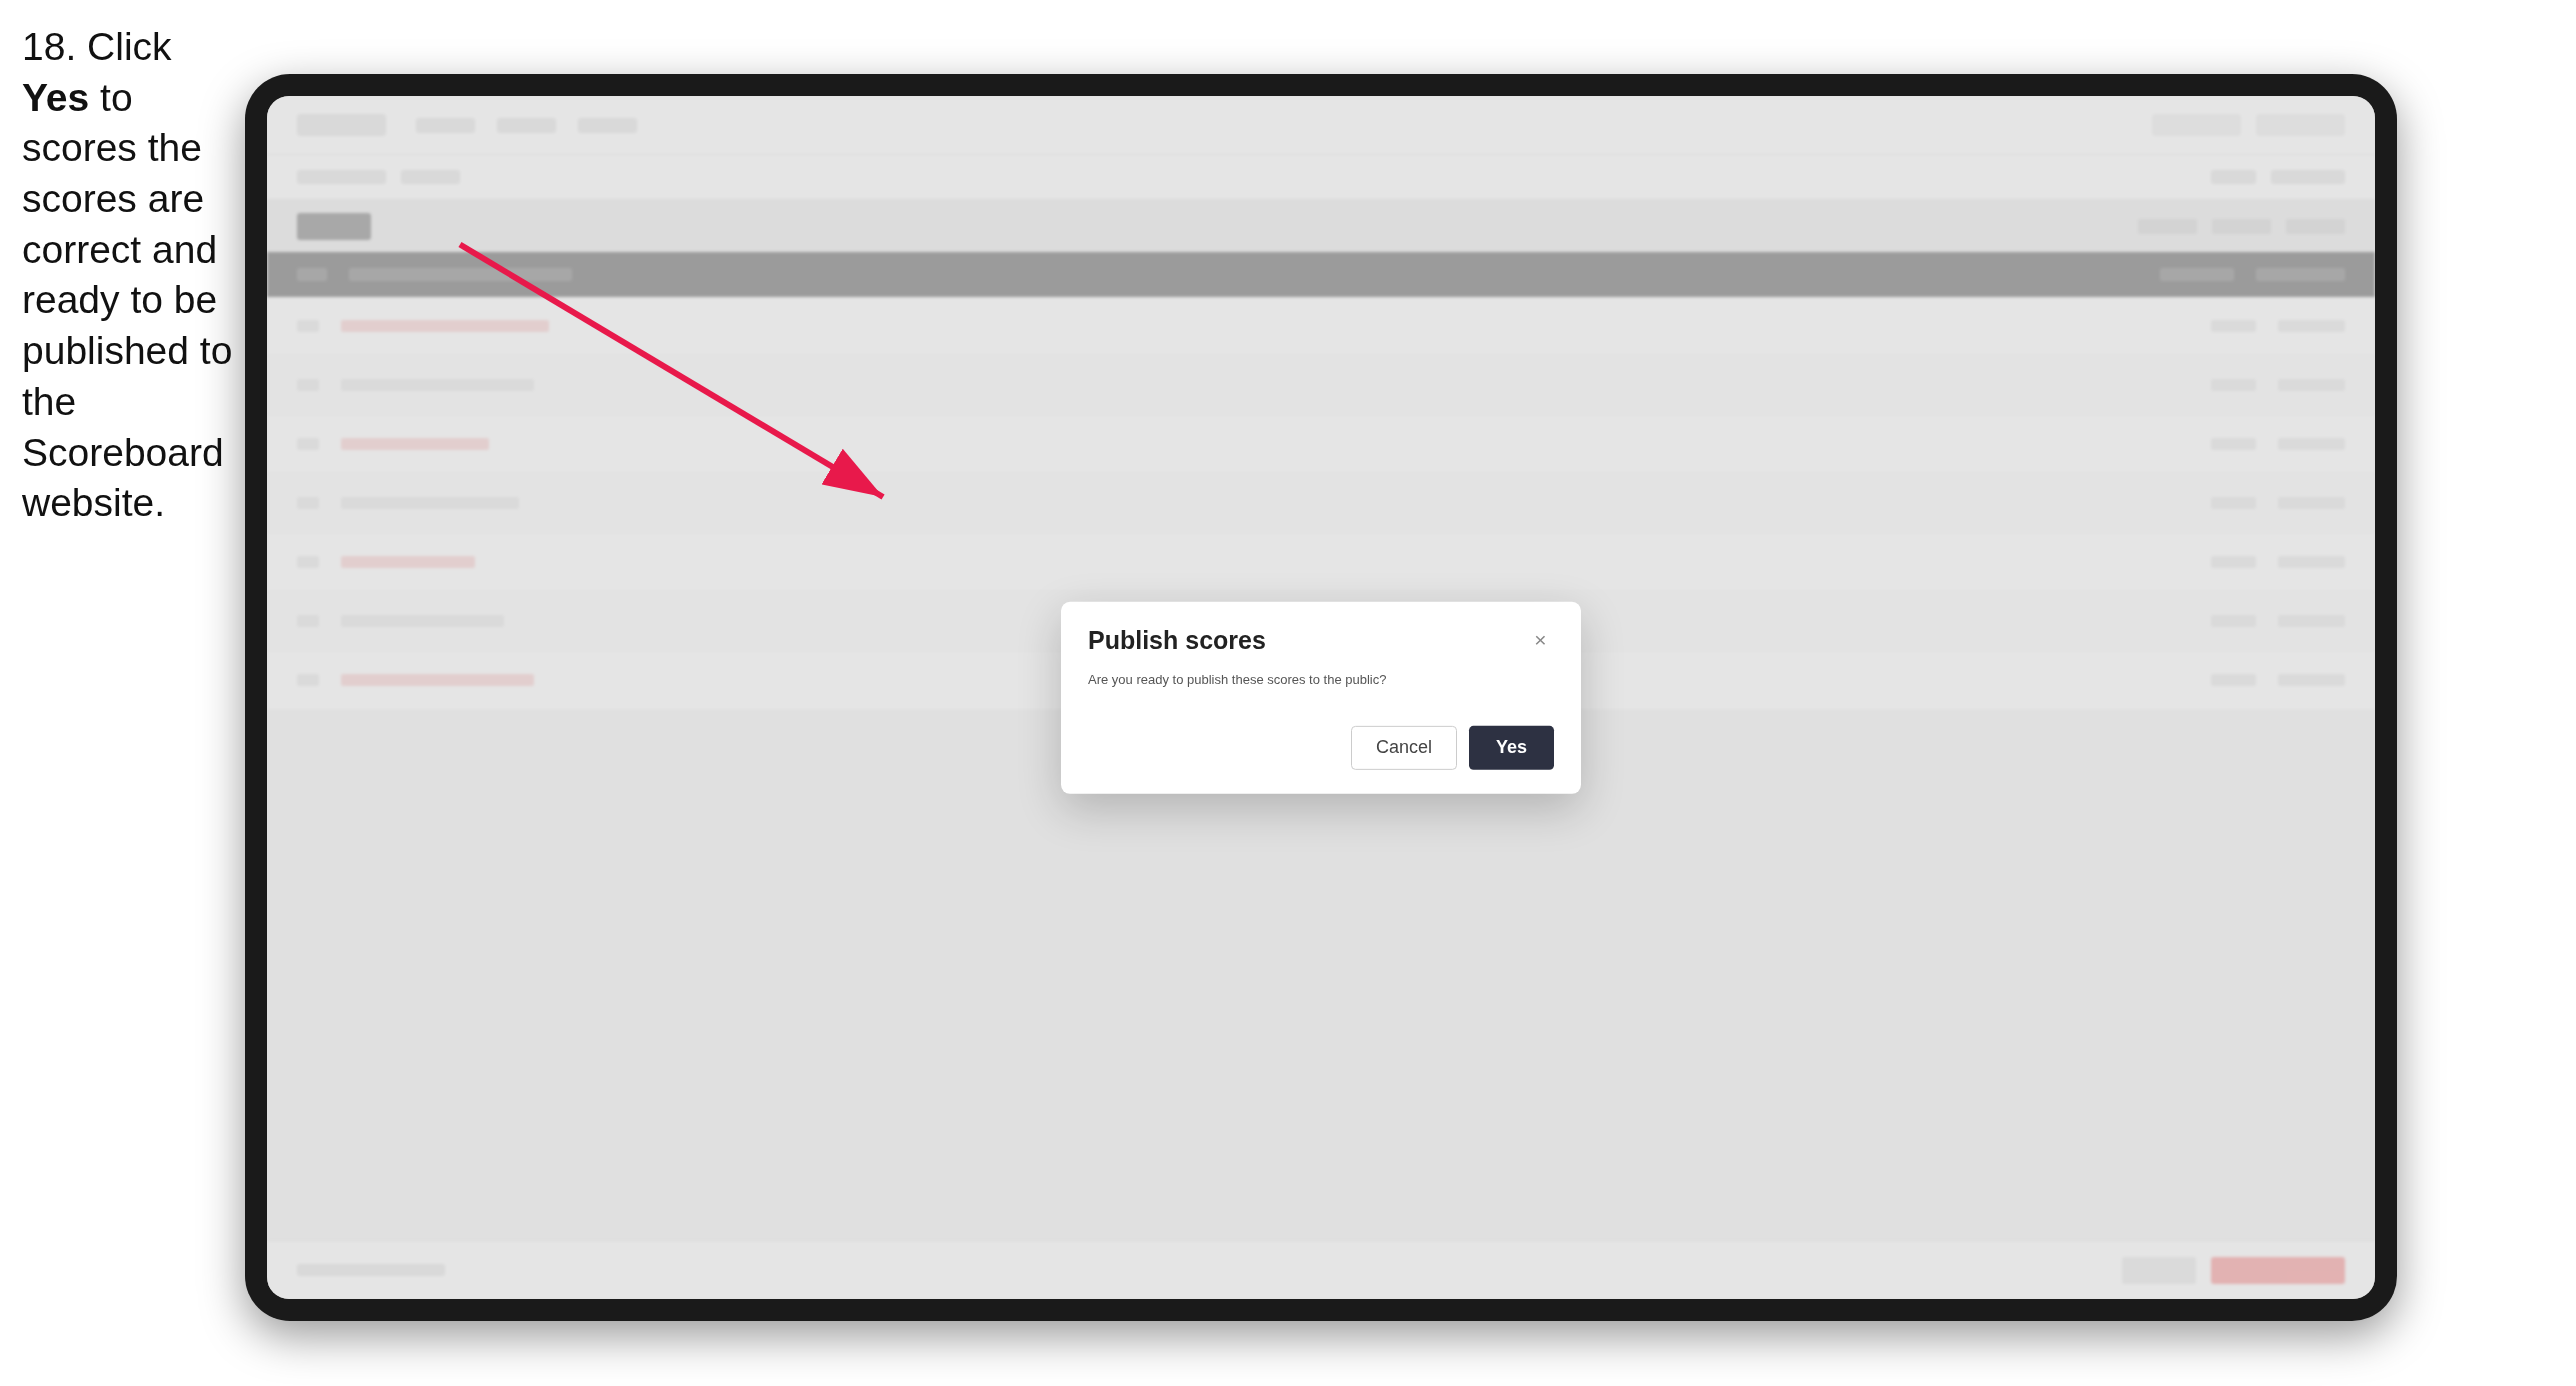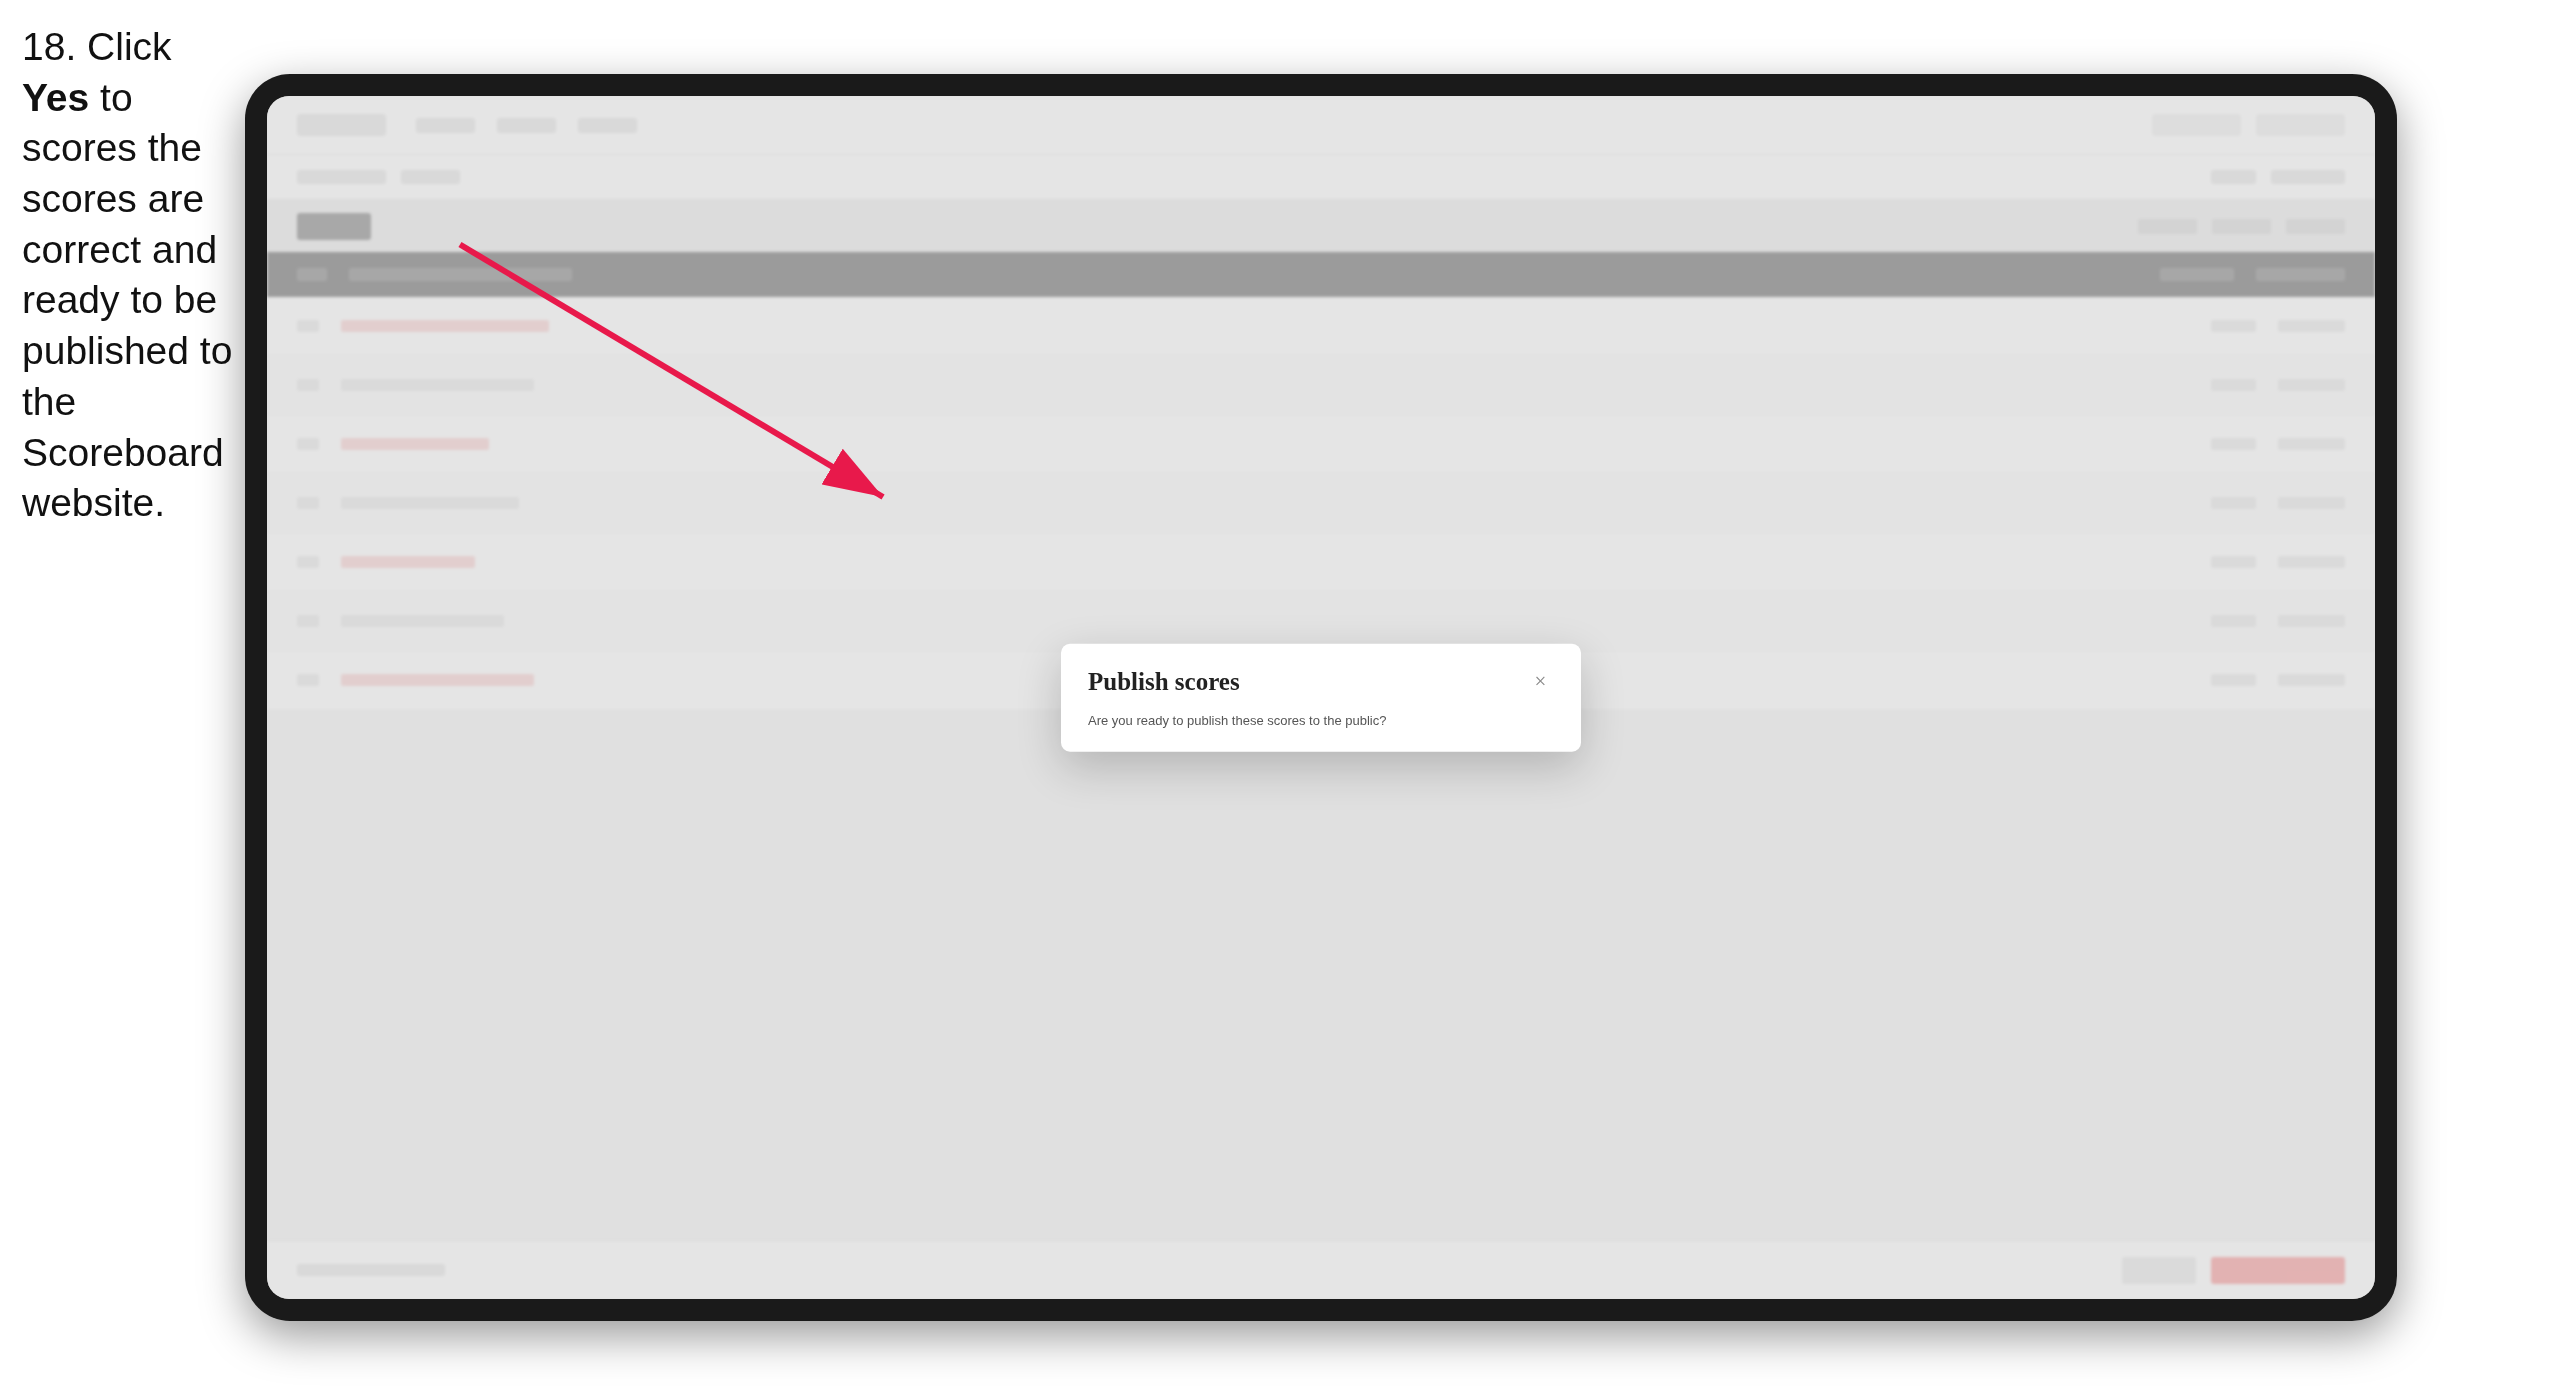--- a/index.html
+++ b/index.html
@@ -251,21 +251,20 @@
       z-index: 20;
       padding: 0;
       overflow: hidden;
     }
 
     .modal-header {
       display: flex;
       align-items: center;
       justify-content: space-between;
       padding: 24px 27px 15px 27px;
-      font-family: Liberation Serif, serif;
     }
 
     .modal-title {
       font-size: 25px;
       font-weight: 600;
       color: #222;
     }
 
     .modal-close {
       width: 27px;
@@ -432,20 +431,24 @@
     <div class="overlay"></div>
 
     <div class="modal">
       <div class="modal-header">
         <span class="modal-title">Publish scores</span>
         <span class="modal-close">×</span>
       </div>
       <div class="modal-body">
         <p class="modal-message">Are you ready to publish these scores to the public?</p>
       </div>
+      <div class="modal-footer">
+        <button class="btn-cancel">Cancel</button>
+        <button class="btn-yes">Yes</button>
+      </div>
     </div>
 
     <svg class="arrow-container" viewBox="0 0 2840 1620" preserveAspectRatio="none">
       <defs>
         <marker id="arrowhead" markerWidth="10" markerHeight="7" refX="10" refY="3.5" orient="auto">
           <polygon points="0 0, 10 3.5, 0 7" fill="#e8194b"></polygon>
         </marker>
       </defs>
 
       <line x1="260" y1="200" x2="830" y2="540" stroke="#e8194b" stroke-width="8" marker-end="url(#arrowhead)"></line>

